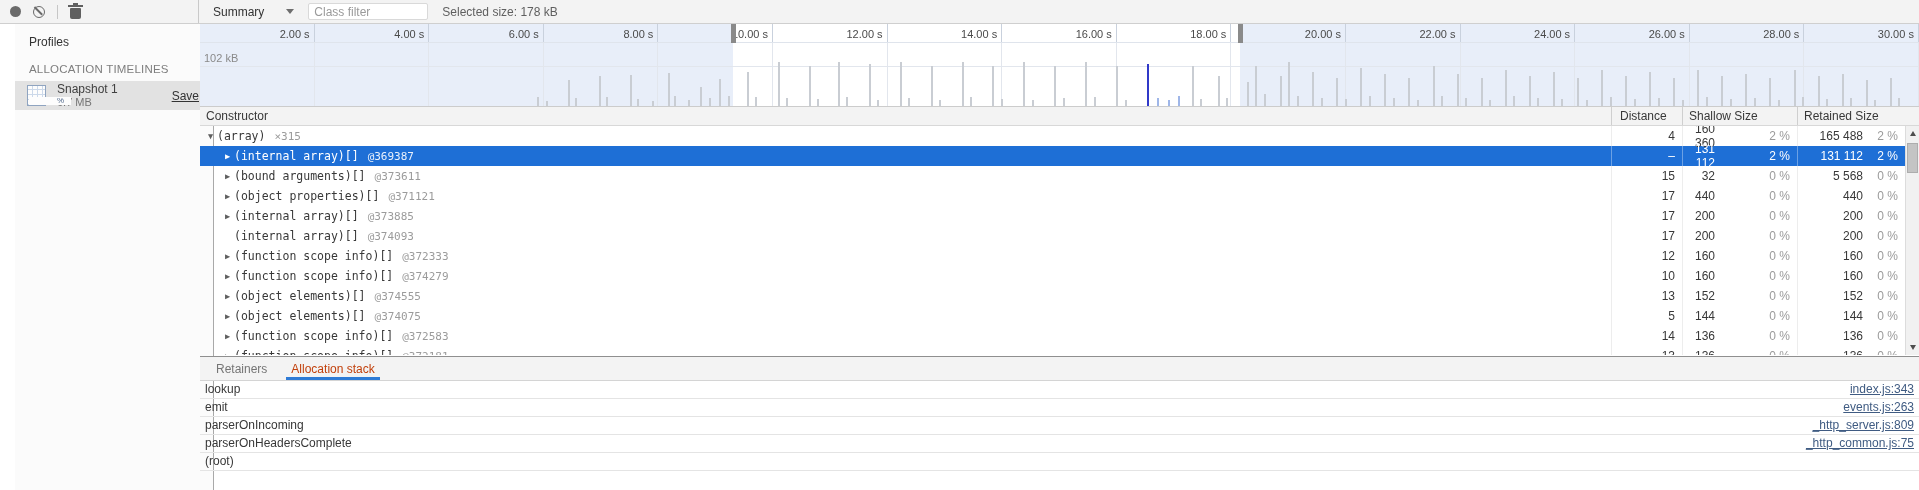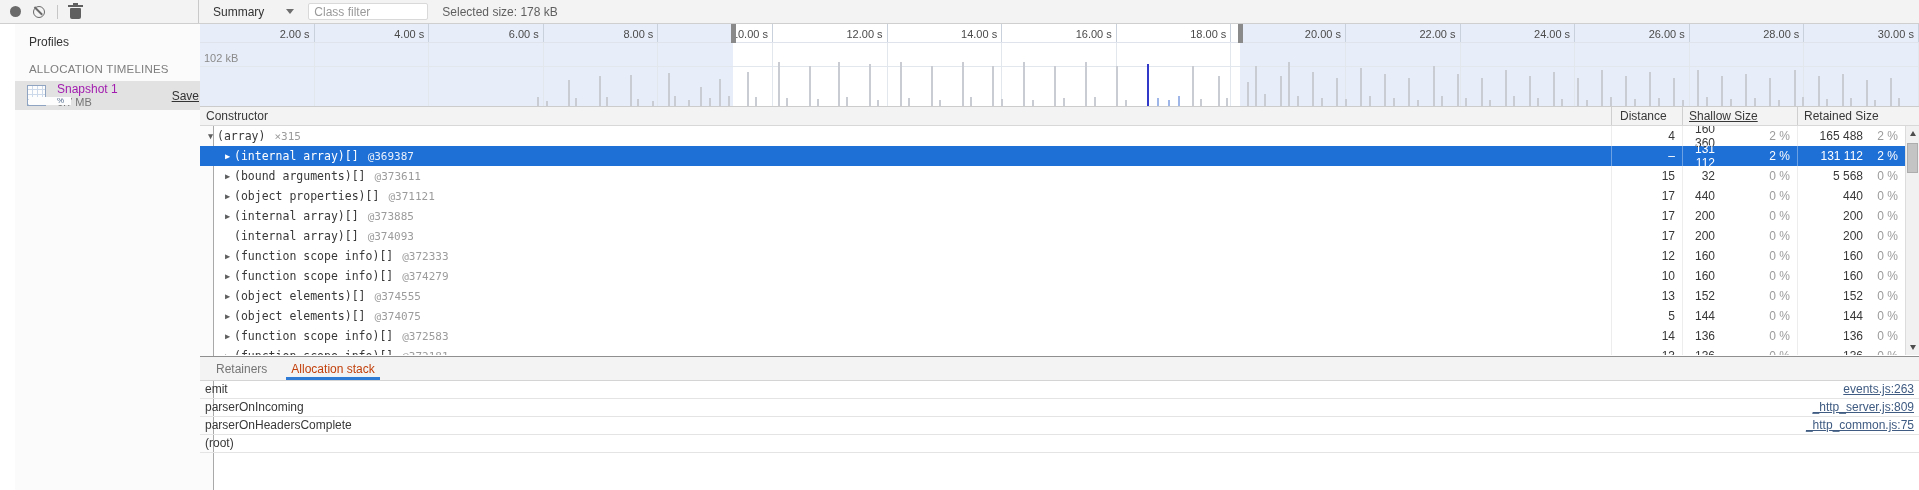--- a/index.html
+++ b/index.html
@@ -28,21 +28,21 @@
   
   .sidebar { position:absolute; left:0; top:24px; width:199px; height:466px; background:#fbfbfb; border-right:1px solid #a9a9a9;margin-left:15px; }
   .profiles-label { padding:11px 0 0 14px; color:#333; }
   .section-title { padding:14px 0 6px 14px; color:#7e7e7e; font-size:11.5px; letter-spacing:.2px; }
   .snapshot-item { height:29px; background:#e2e2e2; display:flex; align-items:center; padding:0 14px 0 12px; }
   .snap-icon { width:19px; height:21px; background:#fdfdfd; border:1px solid #8fa4c0; position:relative; flex:none;
                background-image:linear-gradient(#ccd9ea 1px, transparent 1px), linear-gradient(90deg,#ccd9ea 1px, transparent 1px);
                background-size:5px 5px; background-position:-1px 3px; }
   .snap-icon .pct { position:absolute; bottom:0; left:1px; font-size:8px; color:#51698c; background:#fdfdfd; line-height:8px; }
   .snap-meta { flex:1; padding-left:11px; line-height:13px; }
-  .snap-name { color:#a21caf; }
+  .snap-name { color:#404040; }
   .snap-size { color:#757575; font-size:11px; }
   .save-link { color:#333; text-decoration:underline; cursor:pointer; }
 
   
   .main { position:absolute; left:200px; top:24px; width:1719px; height:466px; }
 
   
   .timeline { position:relative; height:82px; background:#fff; overflow:hidden; }
   .tint { position:absolute; top:0; bottom:0; background:var(--tint); }
   .ruler { position:absolute; left:0; top:0; right:0; height:19px; display:flex; border-bottom:1px solid #dfe4ec; }
@@ -53,21 +53,21 @@
   .chart-hline { position:absolute; left:0; right:0; top:23px; border-top:1px solid #e2e6ed; }
   .ylabel { position:absolute; left:4px; top:9px; font-size:11px; color:#8a8a8a; }
   .bar { position:absolute; bottom:0; width:2px; }
   .handle { position:absolute; top:0; width:5px; height:19px; background:#8a8a8a; cursor:ew-resize; }
 
   
   .grid-header { height:20px; display:flex; background:#f3f3f3; border-top:1px solid #cccccc; border-bottom:1px solid #d8d8d8; align-items:center; }
   .gh { border-right:1px solid #cfcfcf; height:100%; display:flex; align-items:center; padding-left:6px; color:#383838; cursor:default; }
   .gh-constructor { flex:1; }
   .gh-distance { width:71px; padding-left:8px; }
-  .gh-shallow { width:115px;text-decoration:underline; }
+  .gh-shallow { width:115px; }
   .gh-retained { width:121px; border-right:none; }
 
   
   .grid-body-wrap { position:relative; height:231px; border-bottom:1px solid #8f8f8f; overflow:hidden; }
   .grid-body { position:absolute; inset:0 0 1px 0; overflow:hidden; }
   .grow { height:20px; display:flex; align-items:stretch; padding-right:14px; }
   .grow.selected { background:var(--sel); color:#fff; }
   .cell-constructor { flex:1; display:flex; align-items:center; font-family:"DejaVu Sans Mono",monospace; font-size:11.5px; border-right:1px solid #ededed; overflow:hidden; white-space:nowrap; }
   .grow.selected .cell-constructor, .grow.selected .cell-distance, .grow.selected .cell-size { border-right-color:rgba(255,255,255,.35); }
   .expander { width:13px; flex:none; font-size:8.5px; color:#5f5f5f; text-align:center; cursor:pointer; }
@@ -503,20 +503,24 @@
       </div>
     </div>
 
     <div class="tabbar" id="tabbar">
         <div class="tab">Retainers</div>
         <div class="tab active">Allocation stack</div>
       </div>
 
     <div class="stack" id="stack">
         <div class="frame">
+          <span class="frame-fn">lookup</span>
+          <span class="frame-link">index.js:343</span>
+        </div>
+        <div class="frame">
           <span class="frame-fn">emit</span>
           <span class="frame-link">events.js:263</span>
         </div>
         <div class="frame">
           <span class="frame-fn">parserOnIncoming</span>
           <span class="frame-link">_http_server.js:809</span>
         </div>
         <div class="frame">
           <span class="frame-fn">parserOnHeadersComplete</span>
           <span class="frame-link">_http_common.js:75</span>

